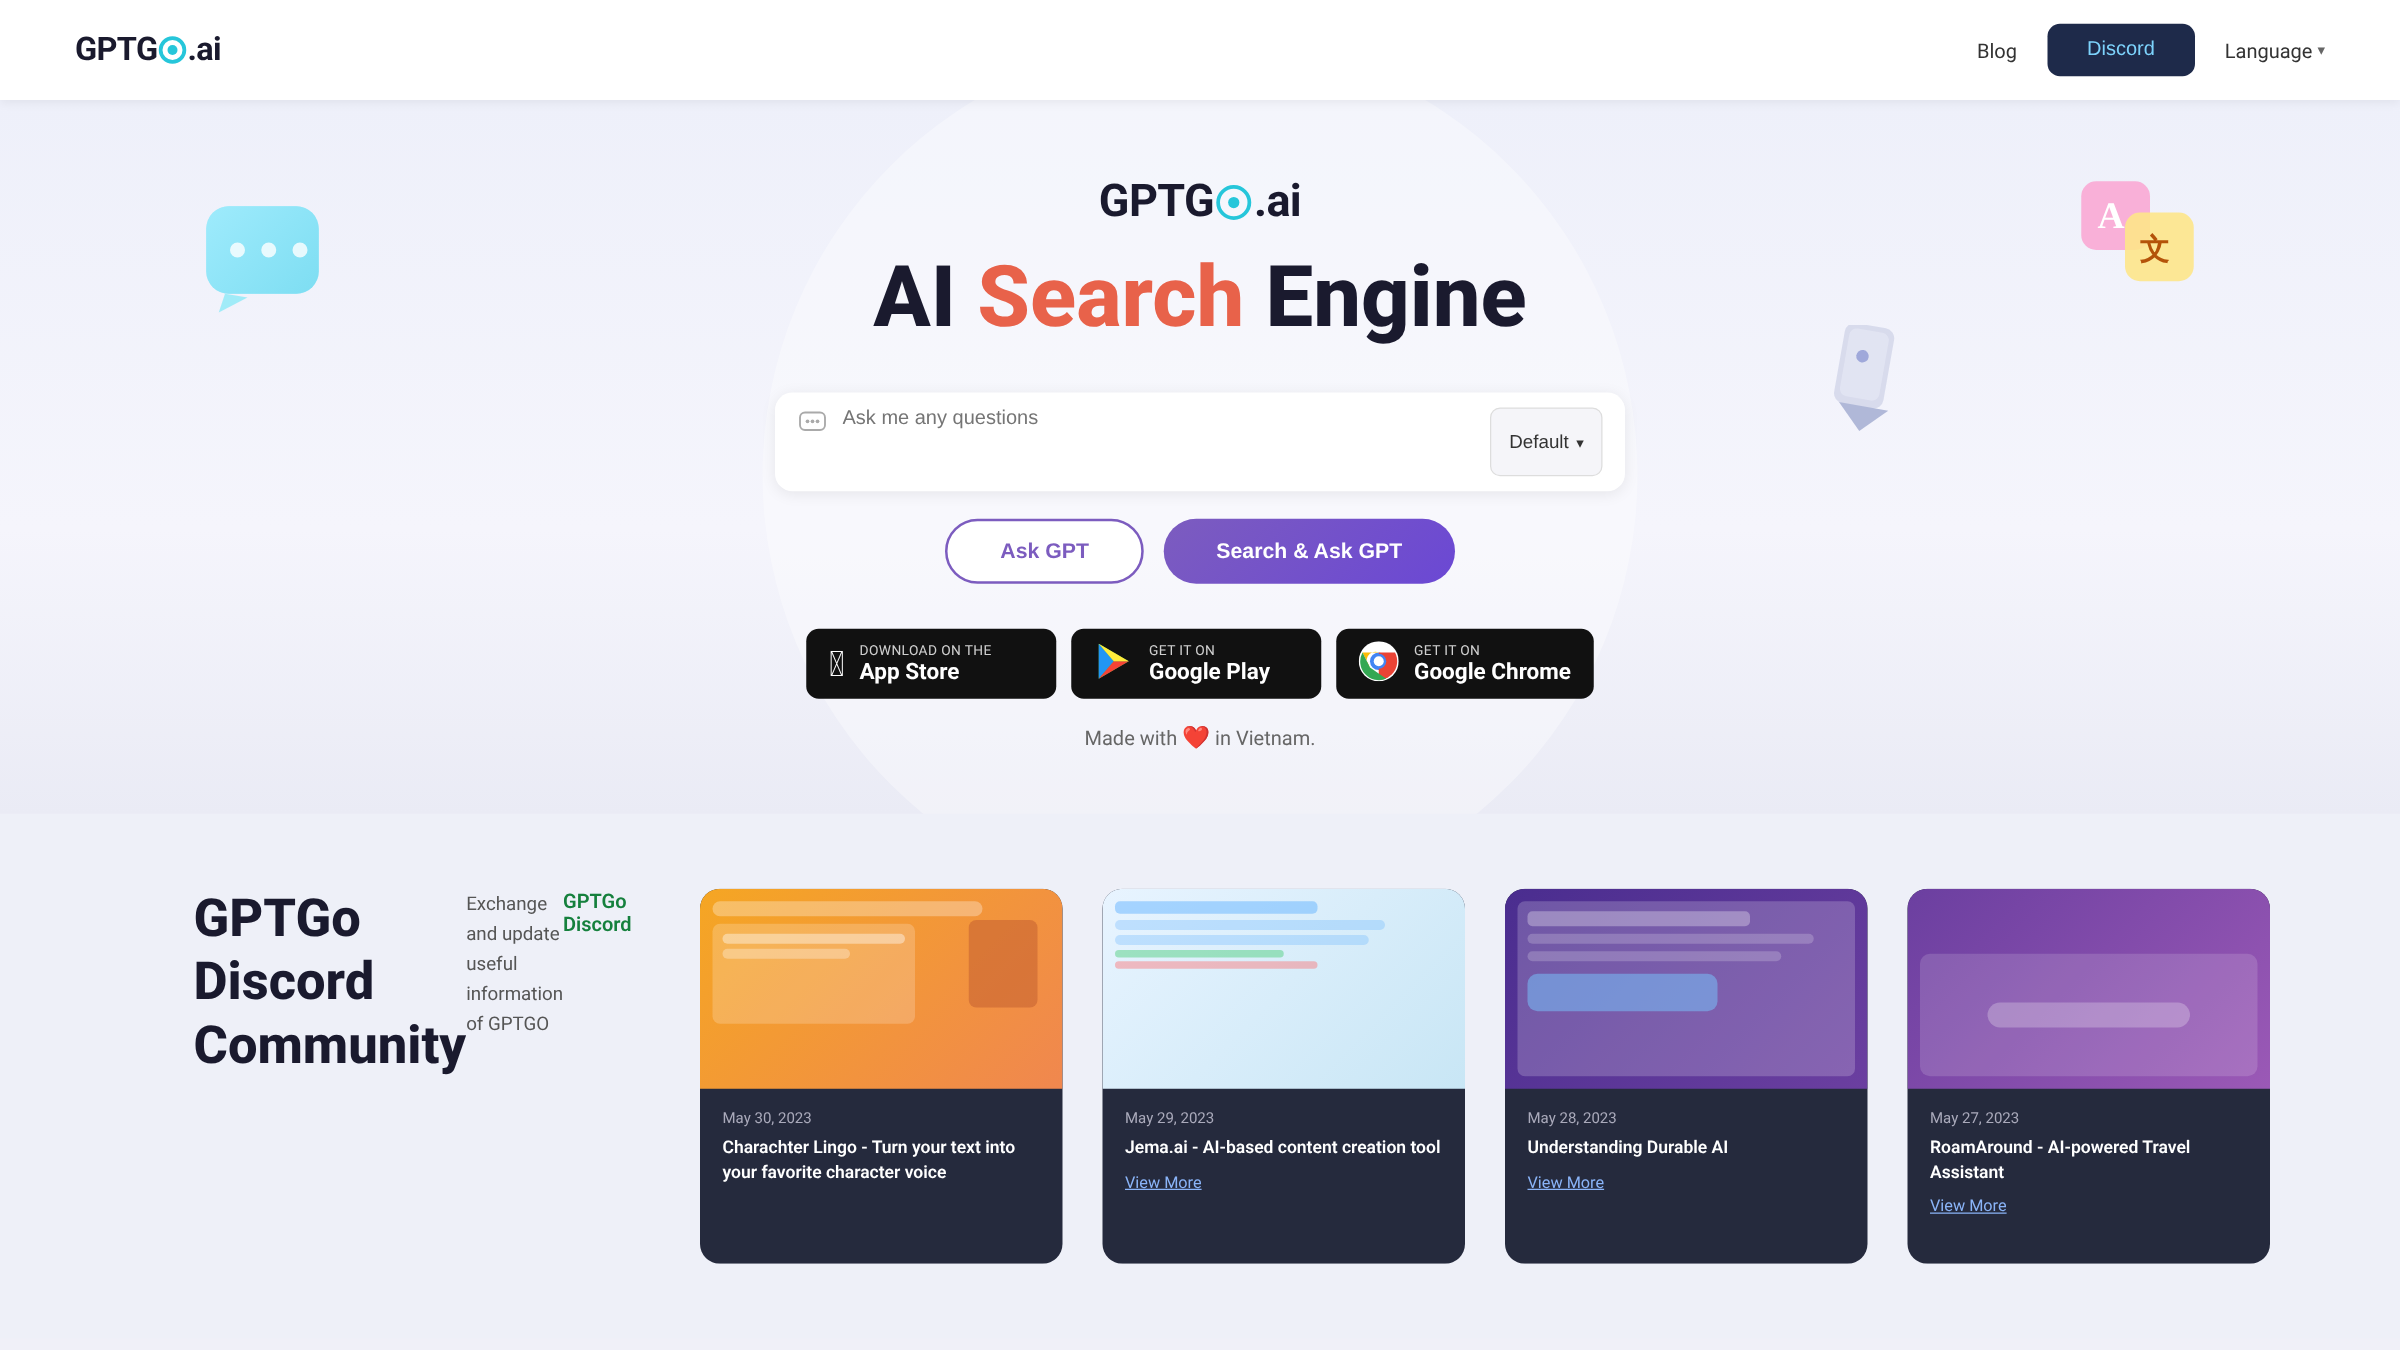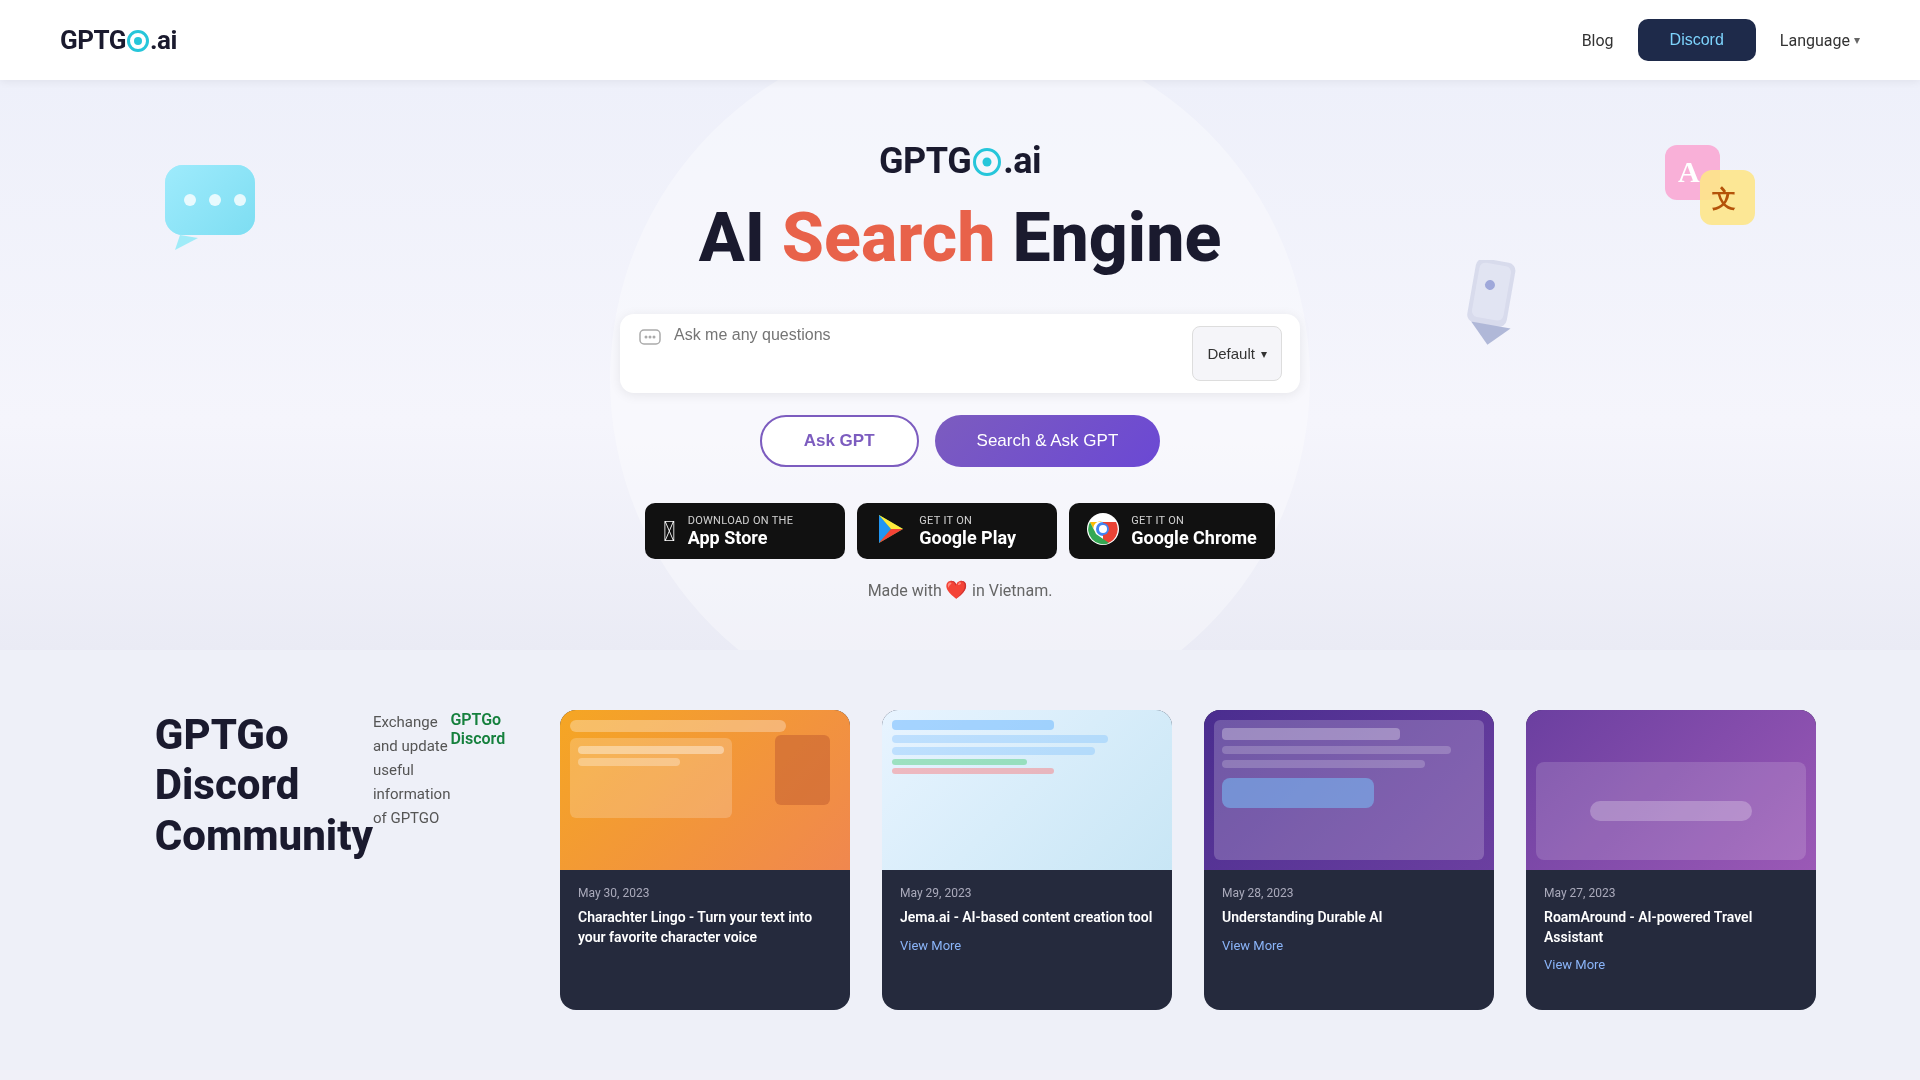--- a/index.html
+++ b/index.html
@@ -189,21 +189,21 @@
       font-weight: 600;
       cursor: pointer;
     }
     .btn-search-gpt {
       background: linear-gradient(135deg, #7c5cbf, #6b48d4);
       border: none;
       color: #fff;
       border-radius: 30px;
       padding: 14px 42px;
       font-size: 17px;
-      font-weight: 400;
+      font-weight: 700;
       cursor: pointer;
     }
 
     
     .store-badges {
       display: flex;
       gap: 12px;
       position: relative;
       z-index: 1;
       margin-bottom: 20px;
@@ -348,20 +348,21 @@
       font-size: 14px;
       font-weight: 600;
       color: #fff;
       line-height: 1.4;
       margin-bottom: 10px;
     }
     .card-view-more {
       font-size: 13px;
       color: #8ab4f8;
       cursor: pointer;
+      text-decoration: underline;
     }
   </style>
 </head>
 <body>
 
 <nav class="nav-bar">
   <div class="nav-logo">
     <span>GPTG</span><span style="display:inline-block;width:22px;height:22px;border:3px solid #26c6da;border-radius:50%;vertical-align:middle;margin:0 1px;position:relative;top:-1px;"><span style="display:block;width:8px;height:8px;background:#26c6da;border-radius:50%;position:absolute;top:50%;left:50%;transform:translate(-50%,-50%);"></span></span><span>.ai</span>
   </div>
   <div class="nav-right">

